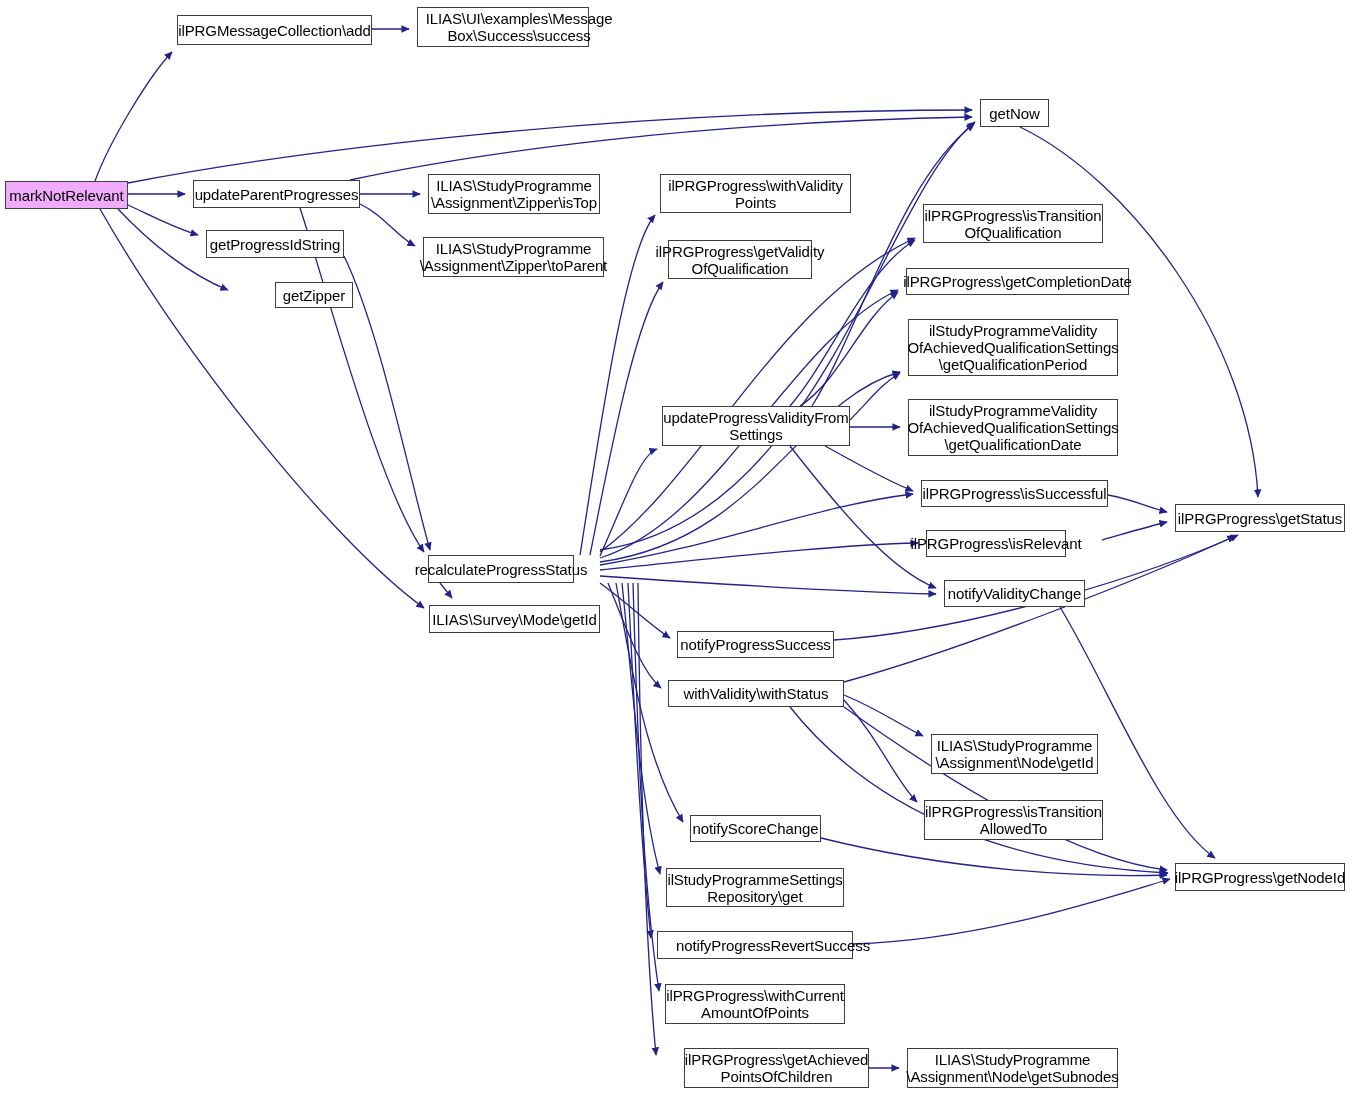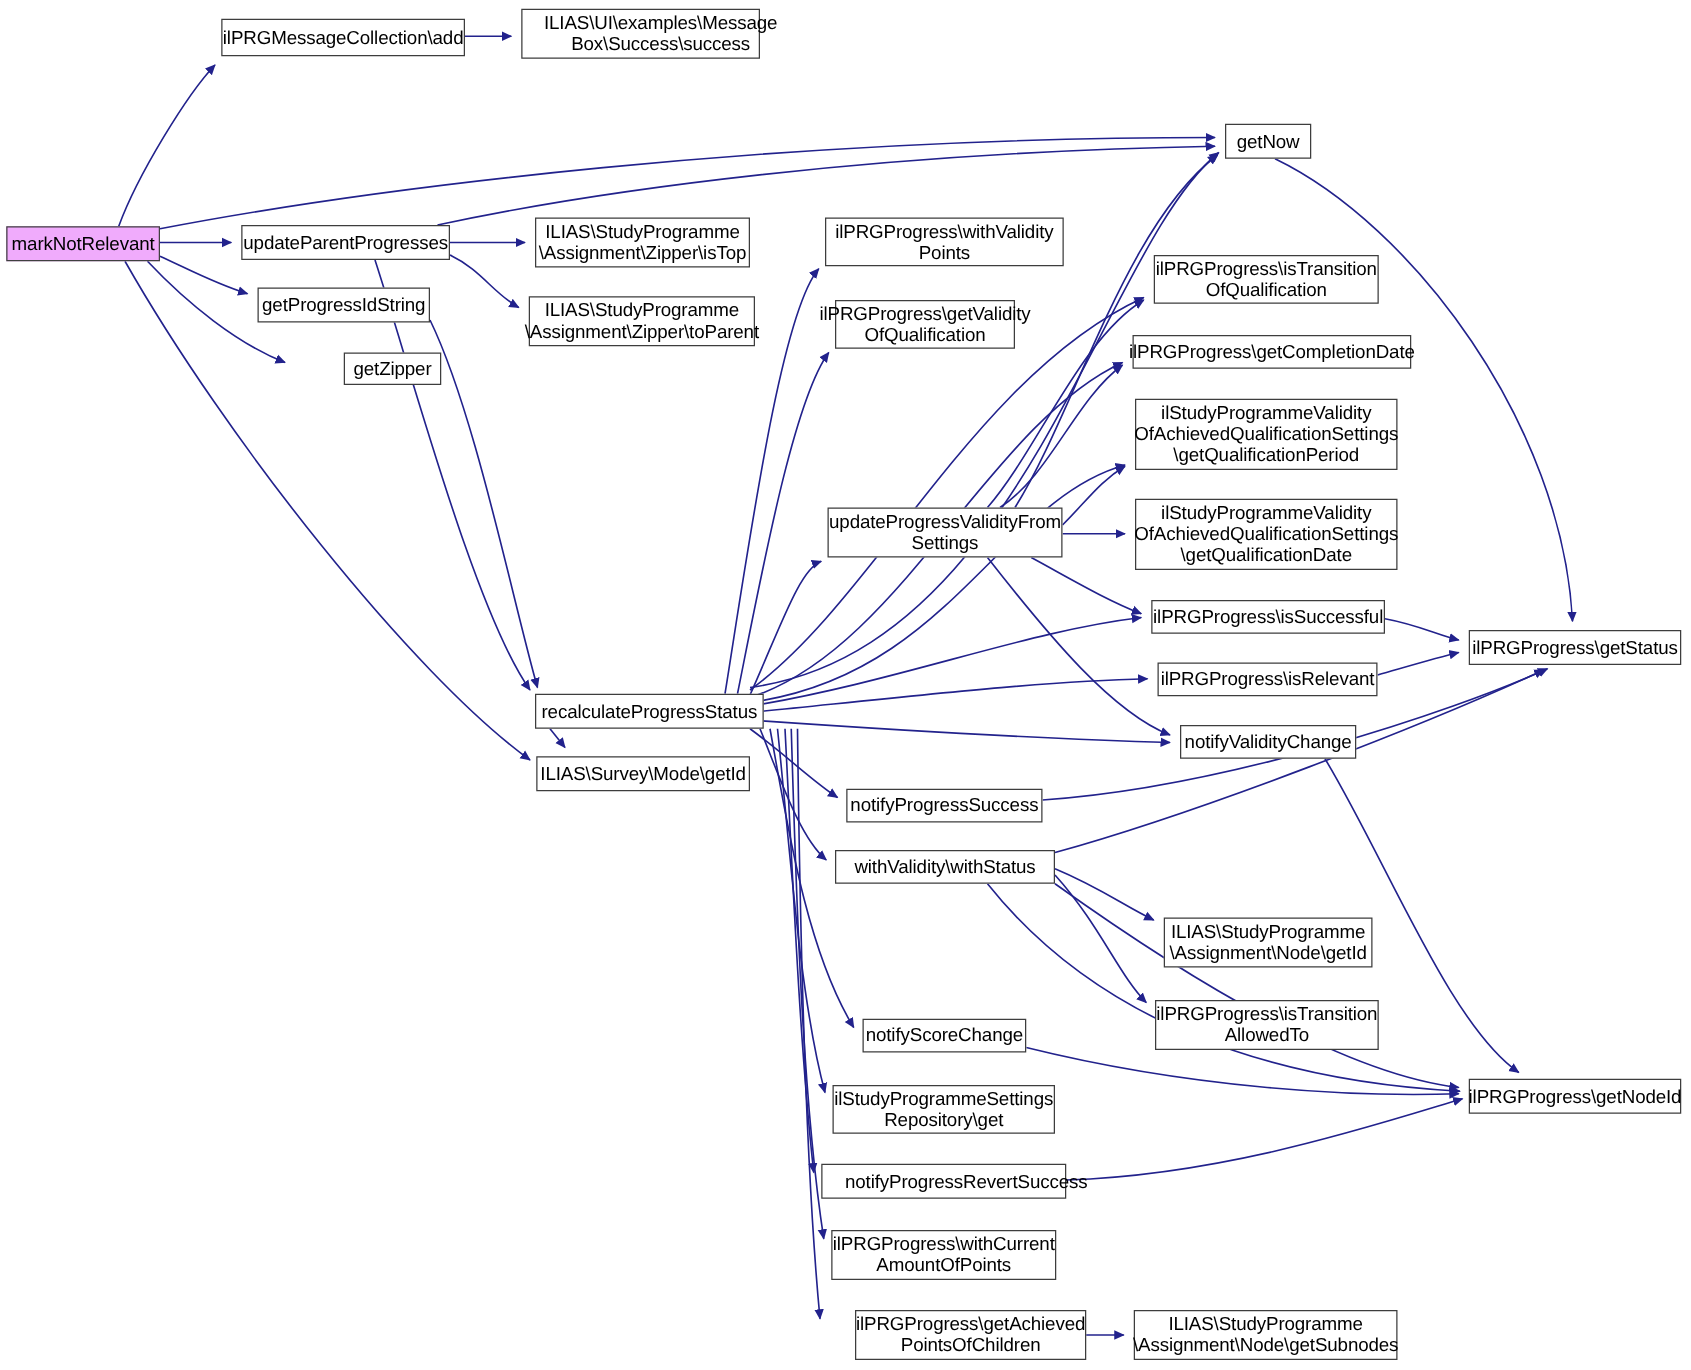--- a/index.html
+++ b/index.html
@@ -103,21 +103,21 @@
         <path d="M 844,707 C 960,790 1080,860 1167,870" fill="none" stroke="#22228c" stroke-width="1.3" marker-end="url(#arrow)"></path>
         <path d="M 821,838 C 950,870 1080,878 1167,875" fill="none" stroke="#22228c" stroke-width="1.3" marker-end="url(#arrow)"></path>
         <path d="M 853,944 C 980,940 1100,900 1170,879" fill="none" stroke="#22228c" stroke-width="1.3" marker-end="url(#arrow)"></path>
         <path d="M 790,707 C 880,820 1020,865 1168,873" fill="none" stroke="#22228c" stroke-width="1.3" marker-end="url(#arrow)"></path>
         <path d="M 847,1068 L 899,1068" fill="none" stroke="#22228c" stroke-width="1.3" marker-end="url(#arrow)"></path>
       </g>
   </svg>
   <div id="nodes-group">
       <div class="node highlight" style="left: 5px; top: 181px; width: 123px; height: 28px;">markNotRelevant</div>
       <div class="node" style="left: 177px; top: 15px; width: 195px; height: 30px;">ilPRGMessageCollection\add</div>
-      <div class="node" style="left: 417px; top: 7px; width: 191px; height: 40px; padding-left: 32px;">ILIAS\UI\examples\Message
+      <div class="node" style="left: 417px; top: 7px; width: 172px; height: 40px; padding-left: 32px;">ILIAS\UI\examples\Message
 Box\Success\success</div>
       <div class="node" style="left: 193px; top: 180px; width: 167px; height: 28px;">updateParentProgresses</div>
       <div class="node" style="left: 428px; top: 174px; width: 172px; height: 40px;">ILIAS\StudyProgramme
 \Assignment\Zipper\isTop</div>
       <div class="node" style="left: 206px; top: 230px; width: 138px; height: 28px;">getProgressIdString</div>
       <div class="node" style="left: 423px; top: 237px; width: 181px; height: 40px;">ILIAS\StudyProgramme
 \Assignment\Zipper\toParent</div>
       <div class="node" style="left: 235px; top: 282px; width: 78px; height: 26px; margin-left: 40px;">getZipper</div>
       <div class="node" style="left: 980px; top: 99px; width: 69px; height: 28px;">getNow</div>
       <div class="node" style="left: 660px; top: 174px; width: 191px; height: 39px;">ilPRGProgress\withValidity
@@ -130,22 +130,22 @@
       <div class="node" style="left: 908px; top: 319px; width: 210px; height: 57px;">ilStudyProgrammeValidity
 OfAchievedQualificationSettings
 \getQualificationPeriod</div>
       <div class="node" style="left: 662px; top: 406px; width: 188px; height: 40px;">updateProgressValidityFrom
 Settings</div>
       <div class="node" style="left: 908px; top: 399px; width: 210px; height: 57px;">ilStudyProgrammeValidity
 OfAchievedQualificationSettings
 \getQualificationDate</div>
       <div class="node" style="left: 921px; top: 480px; width: 187px; height: 27px;">ilPRGProgress\isSuccessful</div>
       <div class="node" style="left: 1175px; top: 504px; width: 170px; height: 28px;">ilPRGProgress\getStatus</div>
-      <div class="node" style="left: 926px; top: 530px; width: 176px; height: 27px;">ilPRGProgress\isRelevant</div>
-      <div class="node" style="left: 428px; top: 555px; width: 183px; height: 28px;">recalculateProgressStatus</div>
+      <div class="node" style="left: 926px; top: 530px; width: 140px; height: 27px;">ilPRGProgress\isRelevant</div>
+      <div class="node" style="left: 428px; top: 555px; width: 146px; height: 28px;">recalculateProgressStatus</div>
       <div class="node" style="left: 944px; top: 580px; width: 141px; height: 27px;">notifyValidityChange</div>
       <div class="node" style="left: 429px; top: 605px; width: 171px; height: 28px;">ILIAS\Survey\Mode\getId</div>
       <div class="node" style="left: 677px; top: 631px; width: 157px; height: 27px;">notifyProgressSuccess</div>
       <div class="node" style="left: 668px; top: 680px; width: 176px; height: 27px;">withValidity\withStatus</div>
       <div class="node" style="left: 931px; top: 734px; width: 167px; height: 40px;">ILIAS\StudyProgramme
 \Assignment\Node\getId</div>
       <div class="node" style="left: 924px; top: 800px; width: 179px; height: 40px;">ilPRGProgress\isTransition
 AllowedTo</div>
       <div class="node" style="left: 690px; top: 815px; width: 131px; height: 27px;">notifyScoreChange</div>
       <div class="node" style="left: 1175px; top: 863px; width: 170px; height: 28px;">ilPRGProgress\getNodeId</div>

